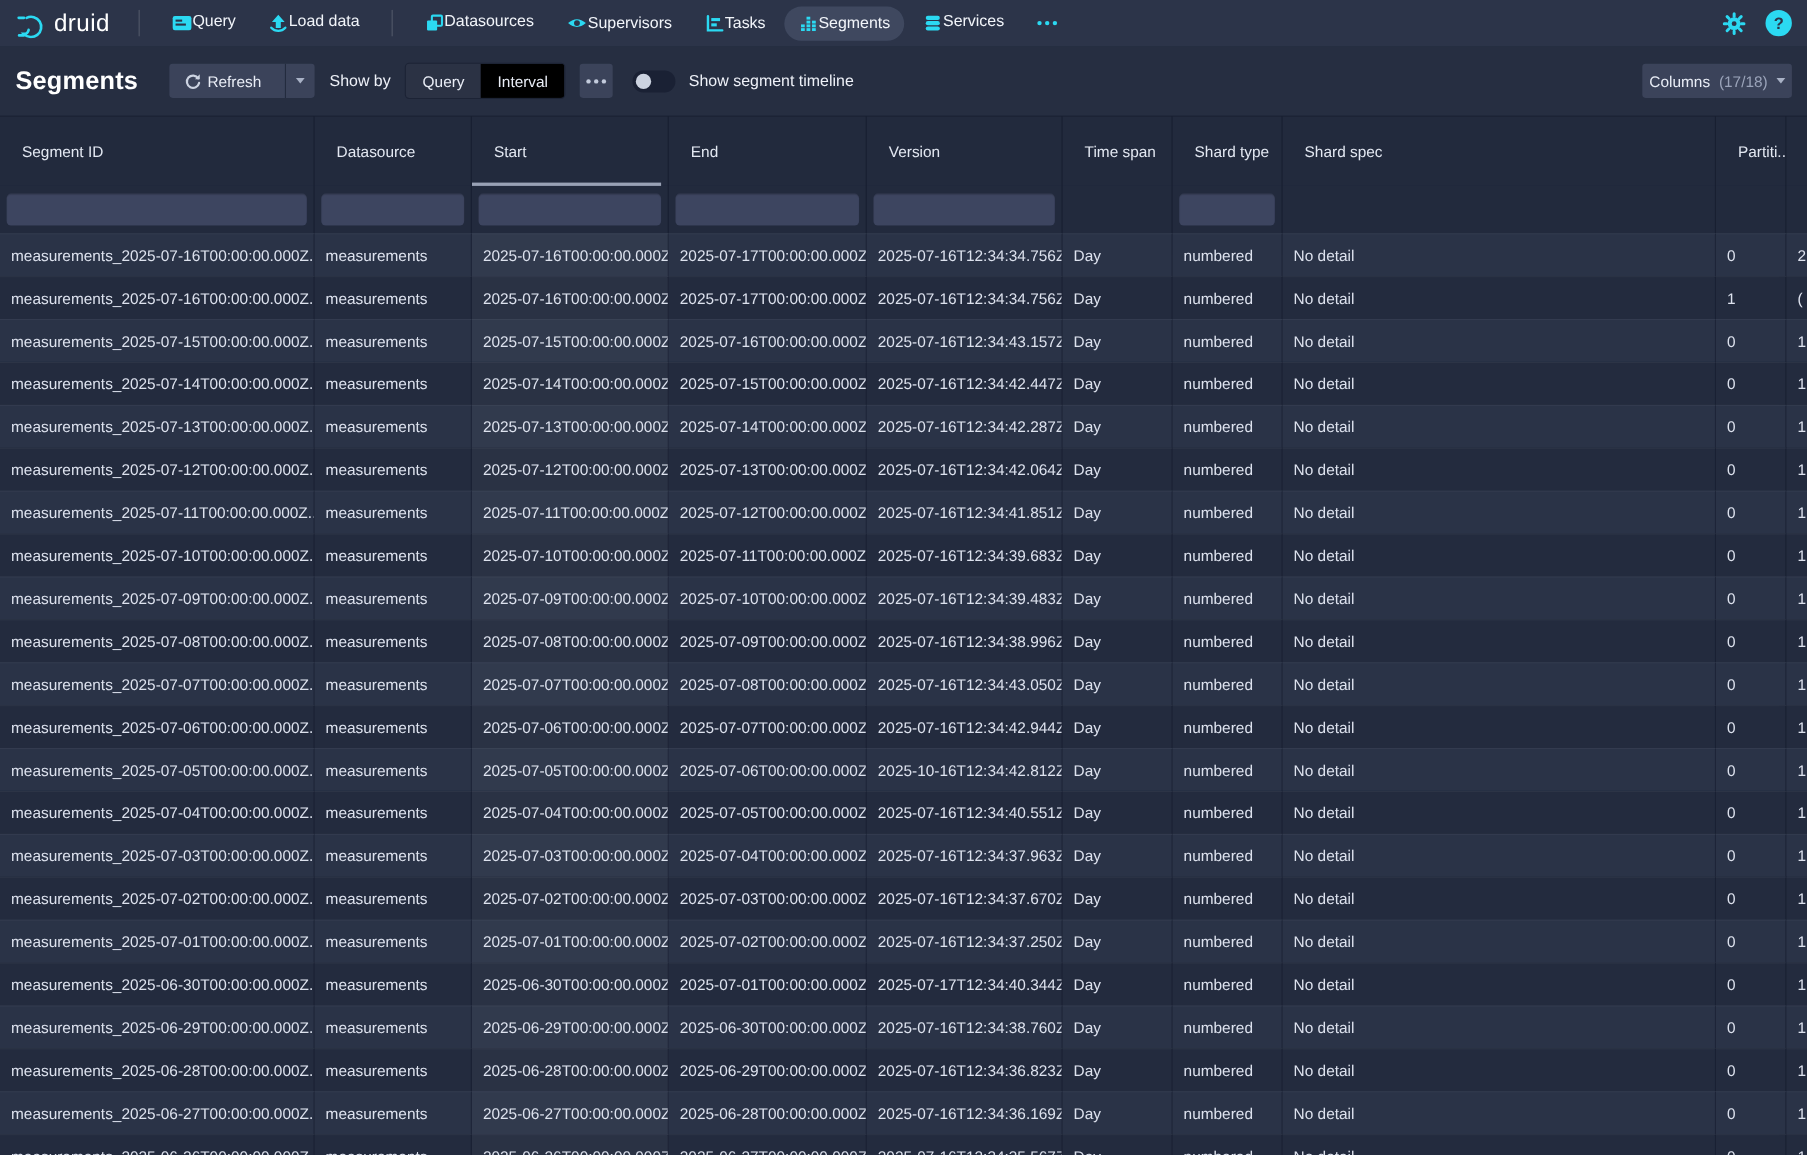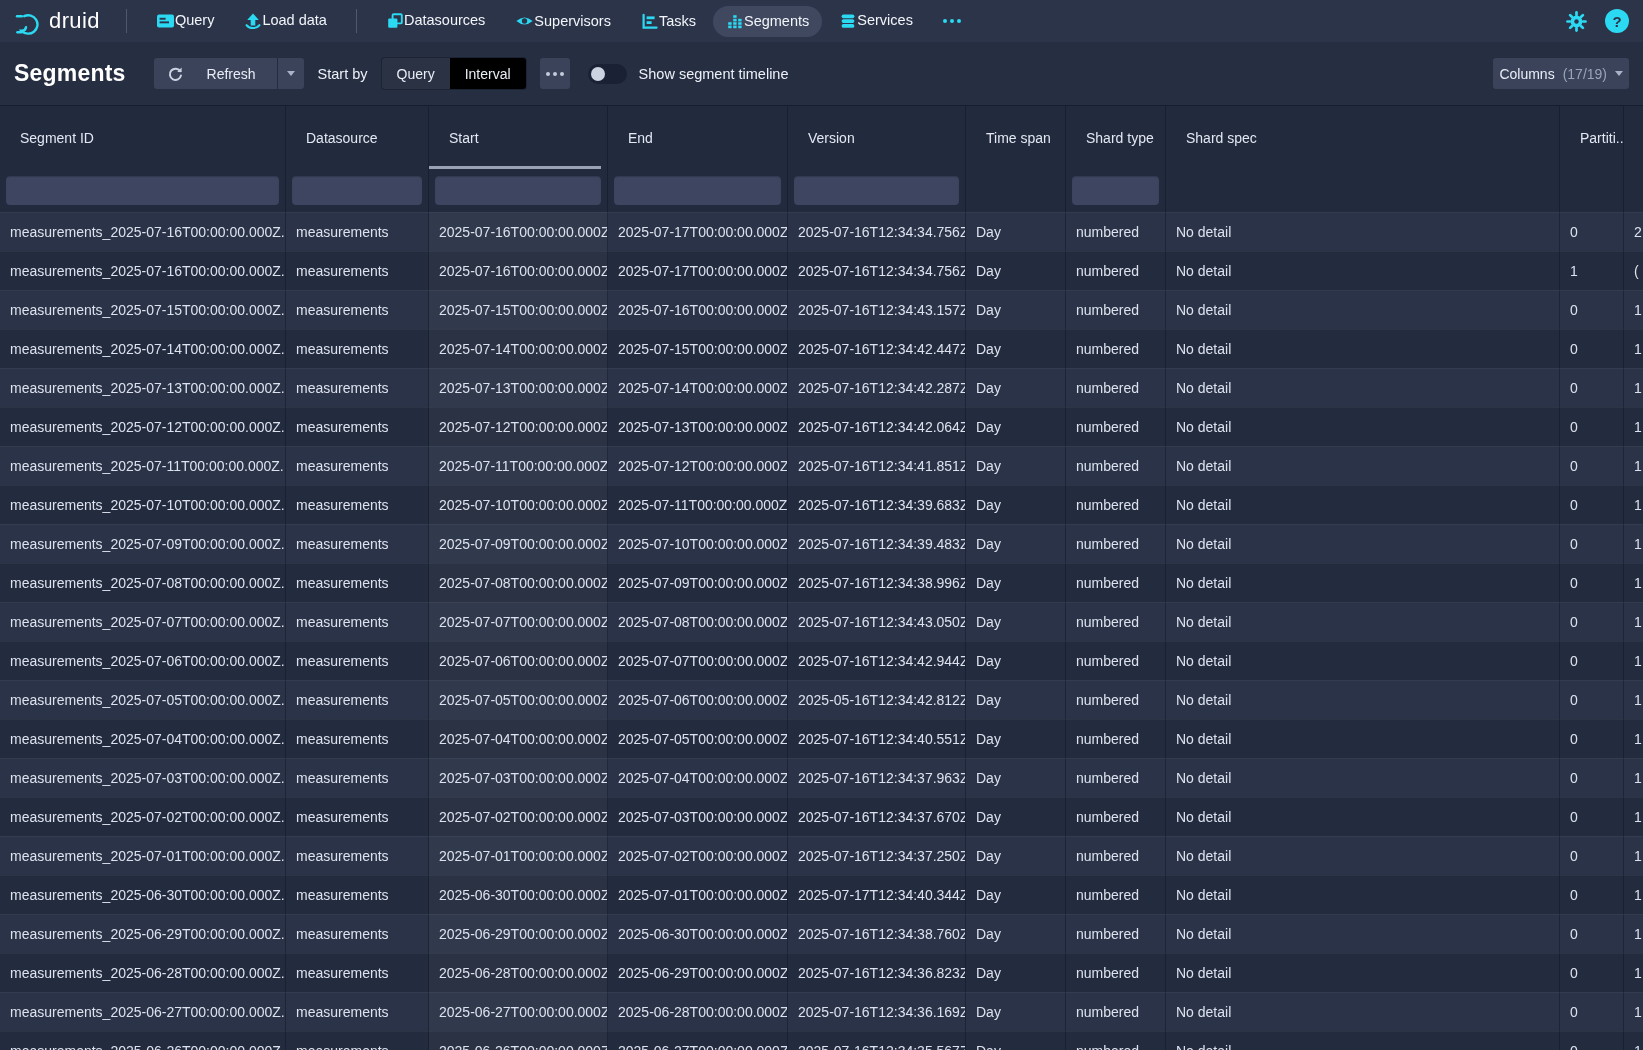--- a/index.html
+++ b/index.html
@@ -34,21 +34,21 @@
   .gear { cursor:pointer; display:flex; }
   
   .toolbar { height:63px; display:flex; align-items:center; padding:0 14px; gap:14px; background:#262e41; }
   .page-title { font-size:23px; font-weight:bold; color:#ffffff; margin-right:14px; letter-spacing:.2px; }
   .btn {
     height:31px; background:#3b435a; border:none; border-radius:3px; color:#e9edf6;
     font-size:14px; display:inline-flex; align-items:center; padding:0 6px; gap:8px;
     cursor:pointer; font-family:inherit;
   }
   .split { padding:0; overflow:hidden; }
-  .split .main { display:flex; align-items:center; gap:24px; padding:0 13px; height:100%; }
+  .split .main { display:flex; align-items:center; gap:6px; padding:0 13px; height:100%; }
   .split .caret-seg {
     width:27px; height:100%; display:flex; align-items:center; justify-content:center;
     border-left:1px solid rgba(17,23,40,.55);
   }
   .caret { width:0; height:0; border-left:4.5px solid transparent; border-right:4.5px solid transparent; border-top:5.5px solid #a9b2c6; }
   .lbl { font-size:14.5px; color:#eef1f8; }
   .btn-group { display:flex; border-radius:3px; overflow:hidden; background:#2b3244; box-shadow:0 0 0 1px rgba(17,23,40,.45); }
   .seg-btn {
     height:31px; border:none; color:#e9edf6; font-size:14px; padding:0 15px; cursor:pointer;
     background:transparent; font-family:inherit;
@@ -226,21 +226,21 @@
           <path d="M14.6 1.6 v4.4 h-4.4 z" fill="#ccd3e1"></path>
         </svg>
       </span>
       <span>Refresh</span>
     </div>
     <div class="caret-seg">
       <span class="caret"></span>
     </div>
   </div>
 
-  <span class="lbl">Start by</span>
+  <span class="lbl">Show by</span>
   <div class="btn-group">
     <button class="seg-btn">Query</button>
     <button class="seg-btn selected">Interval</button>
   </div>
 
   <button class="btn more-btn">
     <span class="dots">
         <i></i>
         <i></i>
         <i></i>
@@ -251,21 +251,21 @@
     <span class="track">
         <span class="knob"></span>
       </span>
     <span class="lbl">Show segment timeline</span>
   </label>
 
   <span class="spacer"></span>
 
   <button class="btn">
     <span>Columns</span>
-    <span class="muted">(17/19)</span>
+    <span class="muted">(17/18)</span>
     <span class="caret"></span>
   </button>
 </div>
 
 <div class="table">
 
   <div class="grid thead">
     <div class="cell c0">Segment ID</div>
     <div class="cell c1">Datasource</div>
     <div class="cell c2">Start</div>
@@ -458,21 +458,21 @@
     <div class="cell c7">No detail</div>
     <div class="cell c8">0</div>
     <div class="cell c9">1</div>
   </div>
 
   <div class="grid trow light">
     <div class="cell c0">measurements_2025-07-05T00:00:00.000Z...</div>
     <div class="cell c1">measurements</div>
     <div class="cell c2">2025-07-05T00:00:00.000Z</div>
     <div class="cell c3">2025-07-06T00:00:00.000Z</div>
-    <div class="cell c4">2025-05-16T12:34:42.812Z</div>
+    <div class="cell c4">2025-10-16T12:34:42.812Z</div>
     <div class="cell c5">Day</div>
     <div class="cell c6">numbered</div>
     <div class="cell c7">No detail</div>
     <div class="cell c8">0</div>
     <div class="cell c9">1</div>
   </div>
 
   <div class="grid trow dark">
     <div class="cell c0">measurements_2025-07-04T00:00:00.000Z...</div>
     <div class="cell c1">measurements</div>

